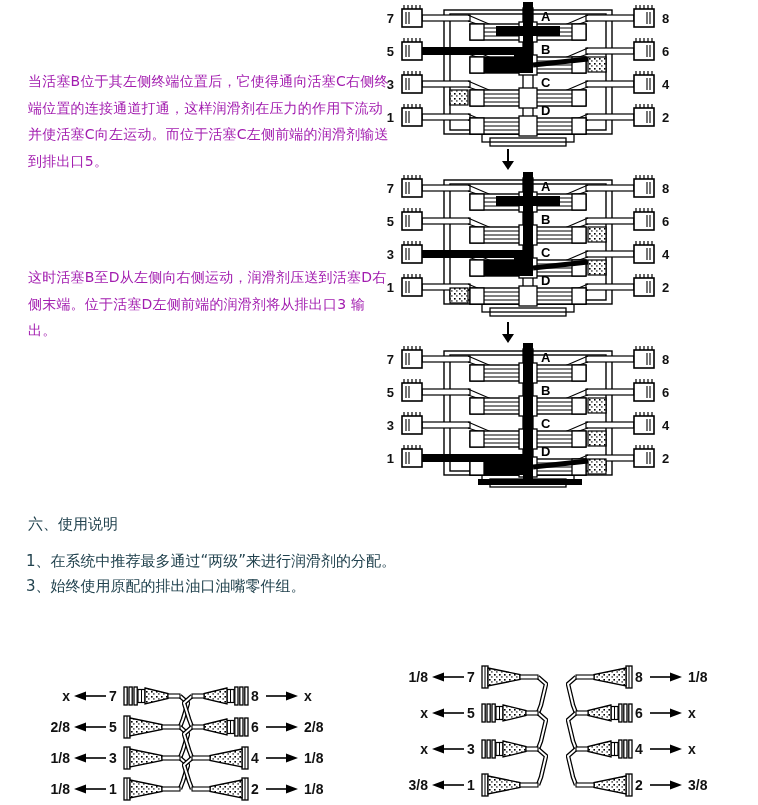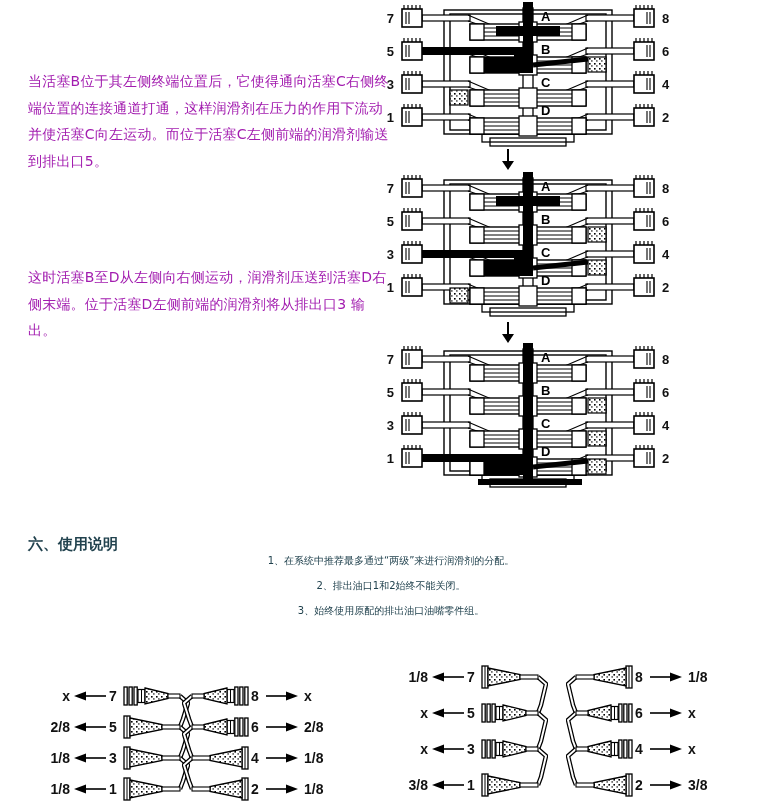--- a/index.html
+++ b/index.html
@@ -10,22 +10,22 @@
   .p1{left:28px;top:26px;width:364px;}
   .p2{left:28px;top:222px;width:364px;}
   .p3{left:28px;top:362px;width:368px;}
   .schem{position:absolute;width:300px;height:150px;}
   .s1{left:378px;top:2px;}
   .s2{left:378px;top:172px;}
   .s3{left:378px;top:343px;}
   .darr{position:absolute;width:14px;height:21px;}
   .a1{left:501px;top:149px;}
   .a2{left:501px;top:322px;}
-  .stitle{position:absolute;left:28px;top:535px;font-size:15px;font-weight:bold;color:#21424e;text-align:right;}
-  .ulist{position:absolute;left:26px;top:549px;width:730px;color:#21424e;font-size:10px;text-align:center;}
+  .stitle{position:absolute;left:28px;top:515px;font-size:15px;font-weight:normal;color:#21424e;text-align:right;}
+  .ulist{position:absolute;left:26px;top:549px;width:730px;color:#21424e;font-size:15px;}
   .ulist .uitem{height:24.8px;line-height:24.8px;white-space:nowrap;overflow:hidden;}
   .cgroup{position:absolute;}
   .g1{left:40px;top:680px;width:150px;height:126px;}
   .g2{left:182px;top:680px;width:150px;height:126px;}
   .g3{left:398px;top:663px;width:150px;height:142px;}
   .g4{left:566px;top:663px;width:150px;height:142px;}
 </style>
 </head>
 <body>
 
@@ -492,21 +492,20 @@
       <rect x="100" y="136" width="104" height="6" fill="#000"></rect>
       <text x="163" y="19" font-size="13" font-weight="bold" fill="#000" font-family="&quot;Liberation Sans&quot;,sans-serif">A</text>
       <text x="163" y="52" font-size="13" font-weight="bold" fill="#000" font-family="&quot;Liberation Sans&quot;,sans-serif">B</text>
       <text x="163" y="85" font-size="13" font-weight="bold" fill="#000" font-family="&quot;Liberation Sans&quot;,sans-serif">C</text>
       <text x="163" y="113" font-size="13" font-weight="bold" fill="#000" font-family="&quot;Liberation Sans&quot;,sans-serif">D</text>
     </svg>
 
   <div class="stitle">六、使用说明</div>
   <div class="ulist">
     <div class="uitem">1、在系统中推荐最多通过“两级”来进行润滑剂的分配。</div>
-    <div class="uitem">2、排出油口1和2始终不能关闭。</div>
     <div class="uitem">3、始终使用原配的排出油口油嘴零件组。</div>
   </div>
 
   <svg class="cgroup g1" viewBox="0 0 150 126">
       <defs>
         <pattern id="gp0" width="5" height="5" patternUnits="userSpaceOnUse">
           <rect x="0" y="0" width="5" height="5" fill="#fff"></rect>
           <rect x="1" y="1" width="1.6" height="1.6" fill="#000"></rect>
           <rect x="3.2" y="3.3" width="1.3" height="1.3" fill="#000"></rect>
         </pattern>

